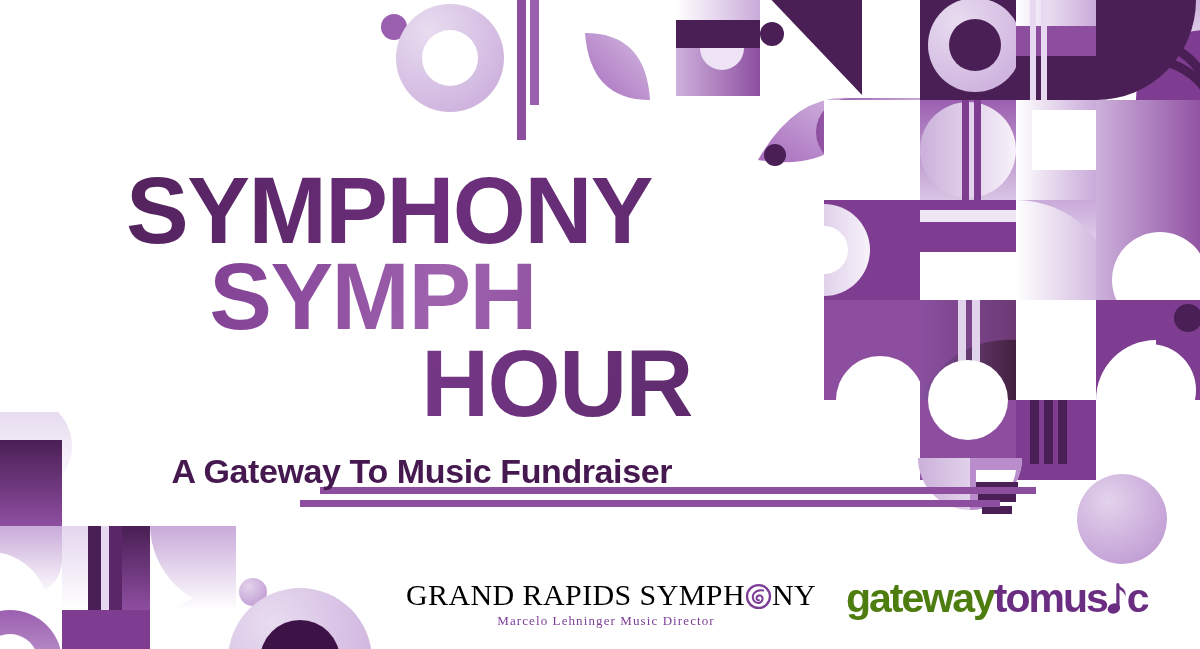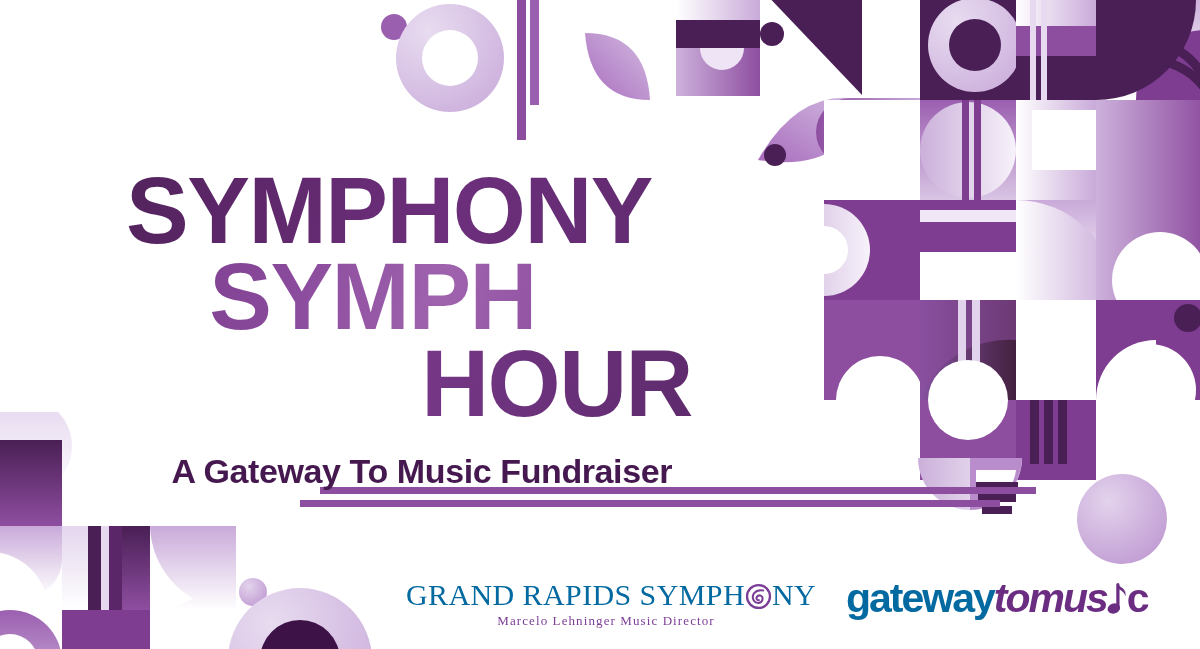--- a/index.html
+++ b/index.html
@@ -79,21 +79,21 @@
     position:absolute;
     left:406px; top:580px;
     width:400px;
     text-align:center;
     z-index:8;
   }
   #grs-name{
     font-family:"Liberation Serif",serif;
     font-size:30px;
     letter-spacing:0.4px;
-    color:#0369a1;
+    color:#000000;
     white-space:nowrap;
     line-height:1;
   }
   #grs-name .swirl-slot{
     display:inline-block;
     width:27px;height:27px;
     vertical-align:-5px;
     position:relative;
   }
   #grs-tagline{
@@ -109,22 +109,22 @@
     position:absolute;
     left:846px; top:578px;
     z-index:8;
     font-family:"Liberation Sans",sans-serif;
     font-weight:700;
     font-size:41px;
     letter-spacing:-2.0px;
     line-height:1;
     white-space:nowrap;
   }
-  #gtm-gateway{color:#0369a1;}
-  #gtm-tomus{color:#6a2d82;font-style:italic;}
+  #gtm-gateway{color:#4d7c0f;}
+  #gtm-tomus{color:#6a2d82;}
   #gtm-c{color:#6a2d82;}
   #gtm-note{
     display:inline-block;
     width:20px;height:36px;
     vertical-align:-6px;
     position:relative;
   }
 </style>
 </head>
 <body>

